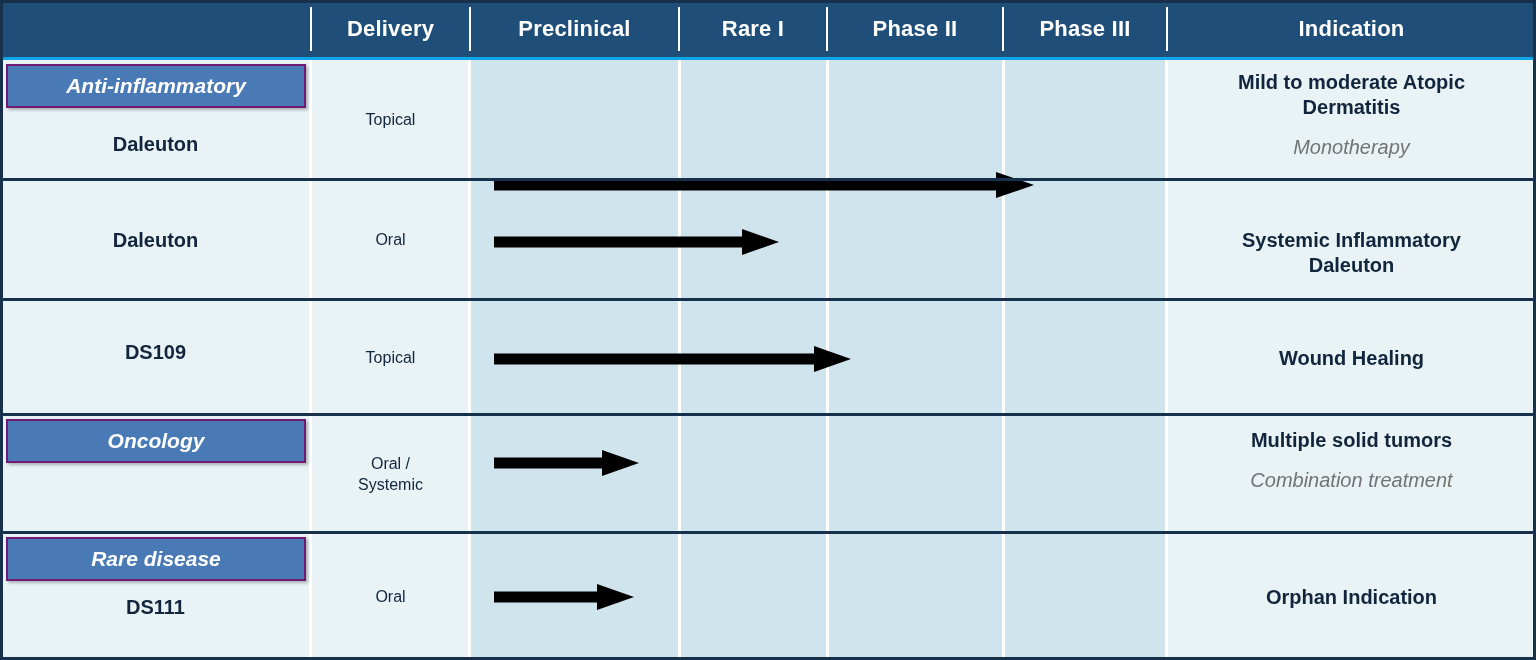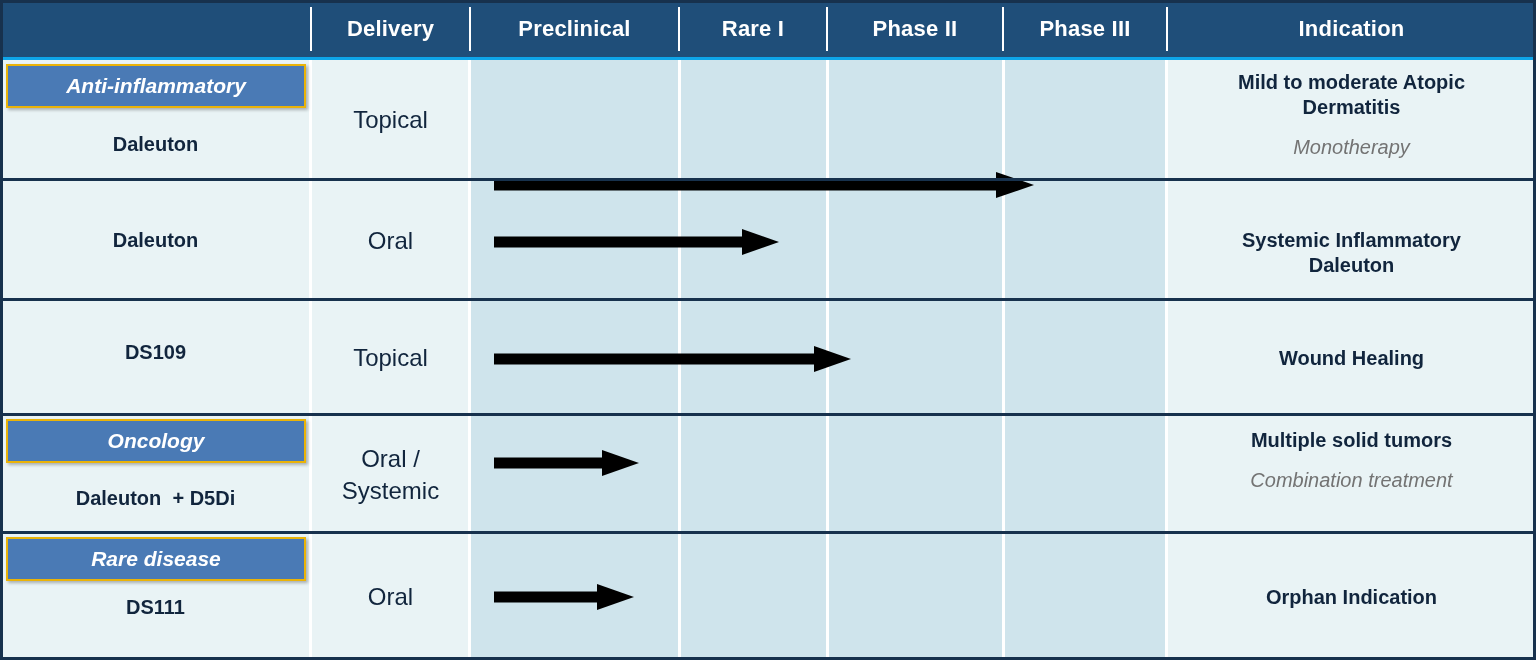--- a/index.html
+++ b/index.html
@@ -93,40 +93,40 @@
   .cell-delivery{ left: 311px;  width: 159px; }
   .cell-phases  { left: 470px;  width: 697px; }
   .cell-indication { left: 1167px; width: 369px; padding: 8px 14px; }
 
   .category-badge {
     position: absolute;
     left: 6px;
     width: 300px;
     height: 44px;
     background: #4A7AB5;
-    border: 2px solid #eab308;
+    border: 2px solid #701a75;
     box-sizing: border-box;
     display: flex;
     align-items: center;
     justify-content: center;
     color: #ffffff;
     font-size: 21px;
     font-weight: bold;
     font-style: italic;
     box-shadow: 2px 2px 3px rgba(0,0,0,0.28);
   }
 
   .product-name {
     font-size: 20px;
     font-weight: bold;
     color: #11253d;
     white-space: pre;
   }
   .delivery-text {
-    font-size: 24px;
+    font-size: 16px;
     font-weight: normal;
     color: #11253d;
     line-height: 1.3;
   }
   .indication-main {
     font-size: 20px;
     font-weight: bold;
     color: #11253d;
     line-height: 1.25;
   }
@@ -246,23 +246,20 @@
       </svg>
     </div>
     <div class="cell cell-indication" style="top:0px; height:114px">
       <span class="indication-main">Wound Healing</span>
     </div>
   </div>
   <div class="row-line" style="top:413px"></div>
 
   <div class="row" style="top:416px; height:117px">
     <div class="category-badge" style="top:3px">Oncology</div>
-    <div class="cell cell-product" style="top:48px; height:69px">
-      <span class="product-name">Daleuton  + D5Di</span>
-    </div>
     <div class="cell cell-delivery" style="top:0px; height:117px">
       <span class="delivery-text">Oral /</span>
       <span class="delivery-text">Systemic</span>
     </div>
     <div class="cell cell-phases" style="top:0px; height:117px"></div>
     <div class="arrow" style="left:494px; top:34px; width:145px">
       <svg width="145" height="26" viewBox="0 0 145 26">
         <line x1="0" y1="13" x2="110" y2="13" stroke="#000000" stroke-width="11"></line>
         <polygon points="108,0 145,13 108,26" fill="#000000"></polygon>
       </svg>

